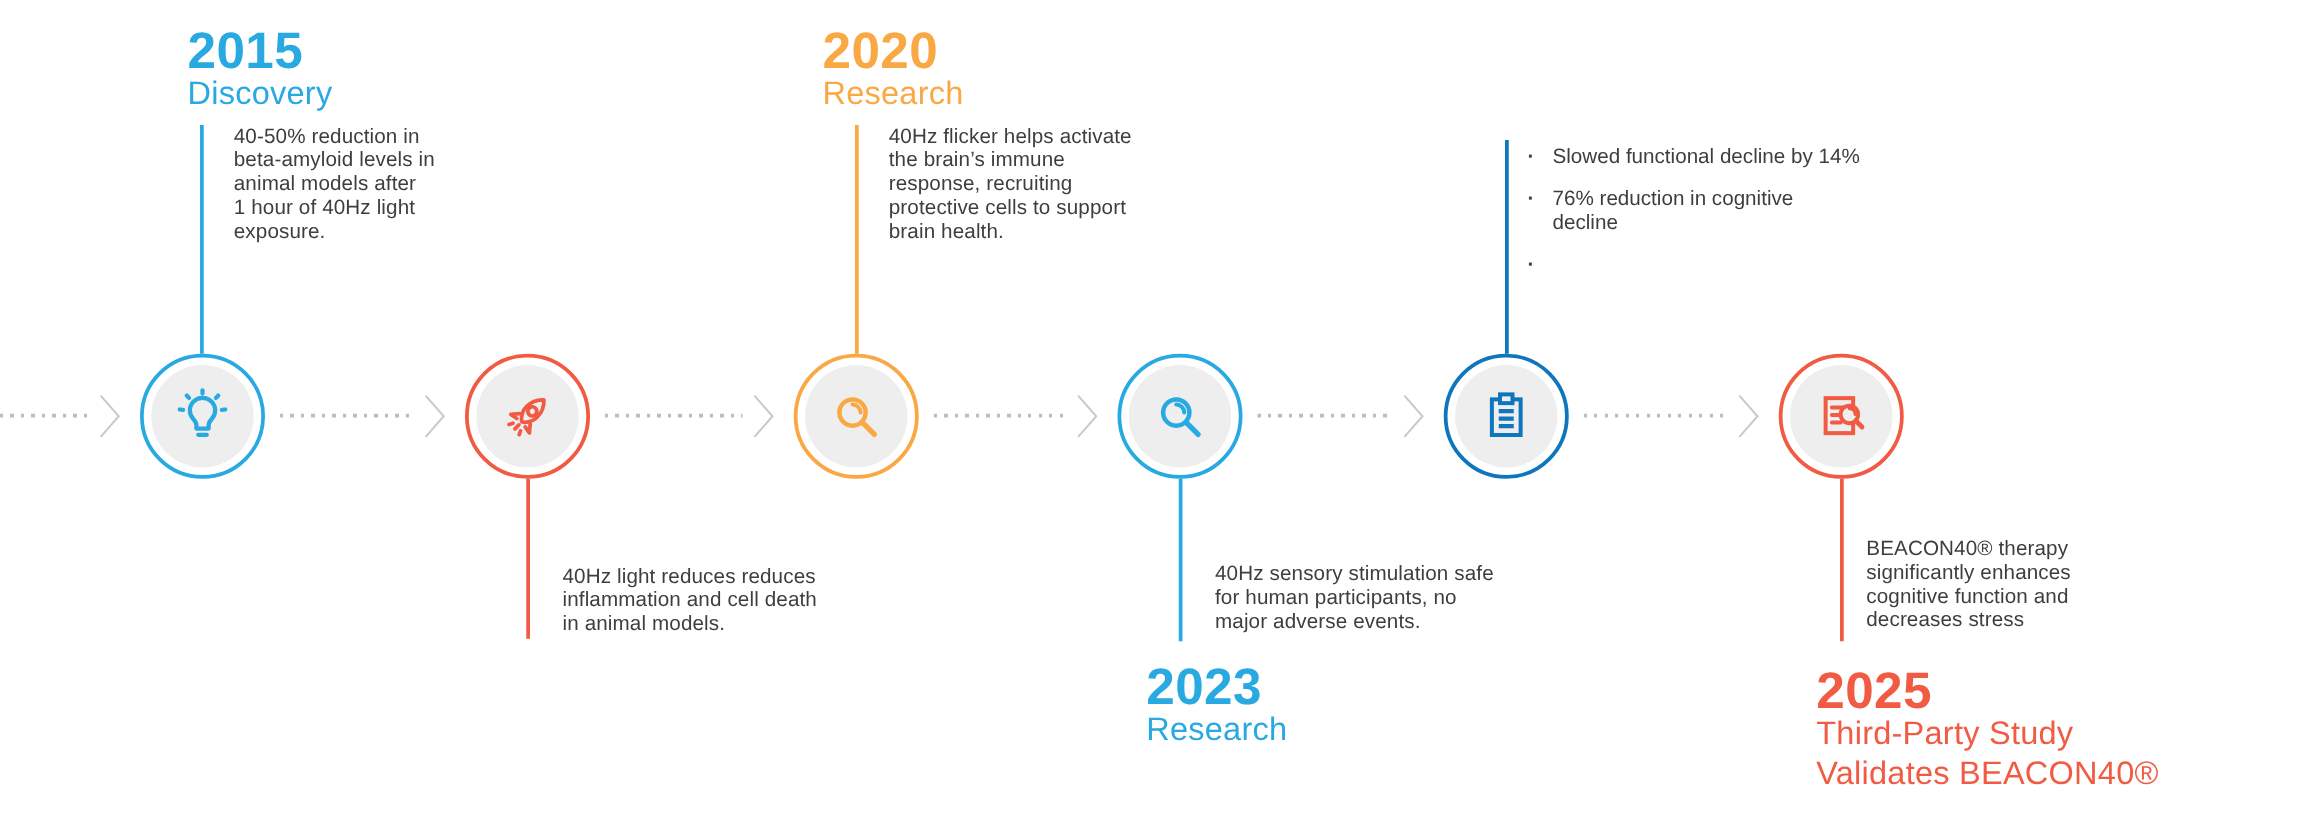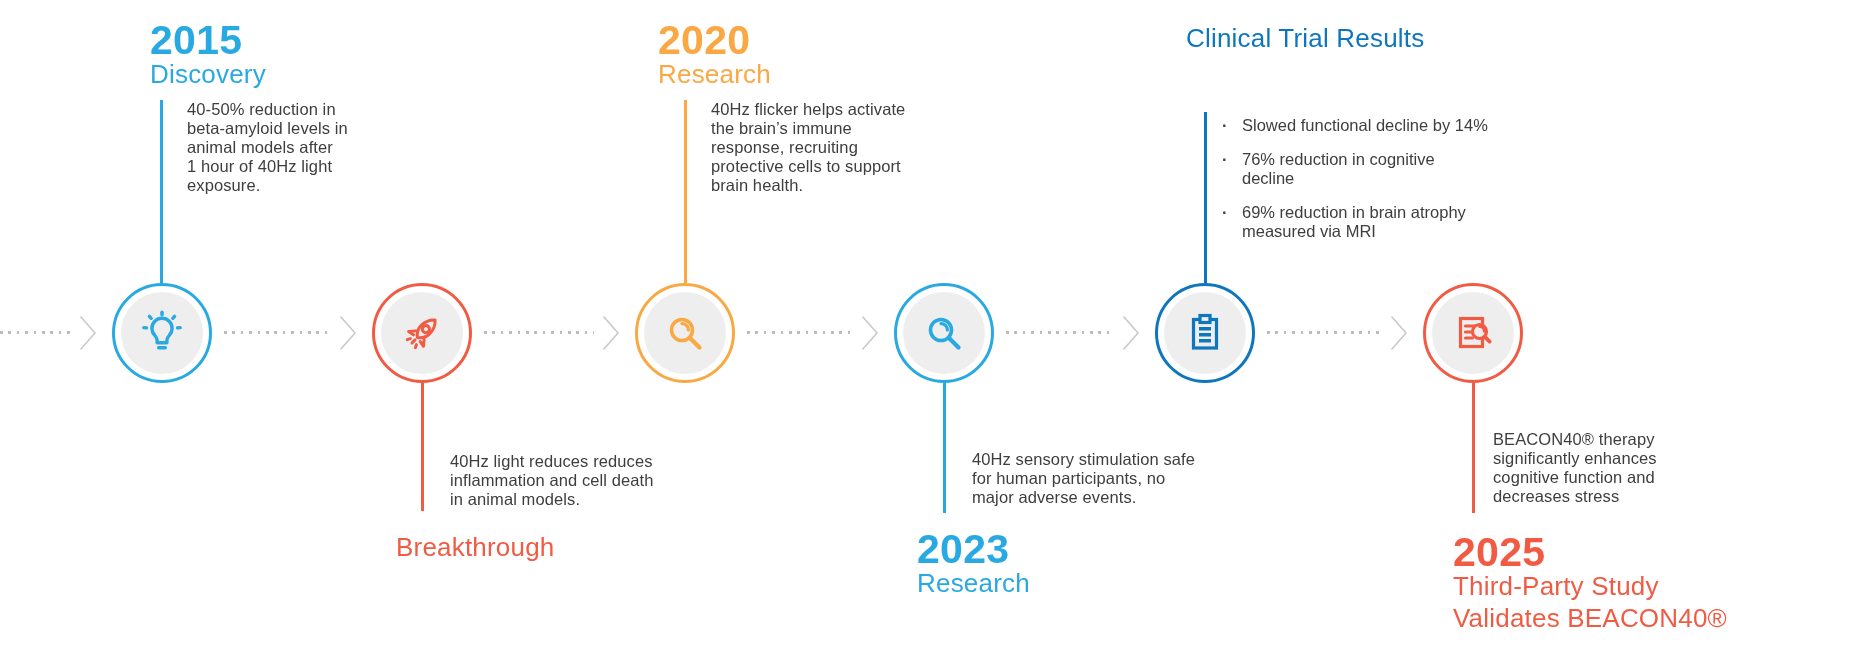--- a/index.html
+++ b/index.html
@@ -114,21 +114,20 @@
         </svg>
       </div>
     </div>
     <div class="vline" style="left:421px;top:383px;height:128px"></div>
     <div class="body" style="left:450px;top:452px">
         <div>40Hz light reduces reduces</div>
         <div>inflammation and cell death</div>
         <div>in animal models.</div>
       </div>
     <div class="head" style="left:396px;top:531px">
-      <div class="subtitle">Breakthrough</div>
     </div>
   </div>
 
   <div style="--c: #F9A843;">
     <div class="head" style="left:658px;top:22px">
       <div class="year">2020</div>
       <div class="subtitle">Research</div>
     </div>
     <div class="vline" style="left:684px;top:100px;height:183px"></div>
     <div class="body" style="left:711px;top:100px">
@@ -170,43 +169,38 @@
         <div>major adverse events.</div>
       </div>
     <div class="head" style="left:917px;top:531px">
       <div class="year">2023</div>
       <div class="subtitle">Research</div>
     </div>
   </div>
 
   <div style="--c: #0E76BD;">
     <div class="head" style="left:1186px;top:22px">
-      <div class="subtitle">Clinical Trial Results</div>
     </div>
     <div class="vline" style="left:1204px;top:112px;height:171px"></div>
     <div class="bullets" style="left:1222px;top:116px">
         <div class="bullet-item">
           <span class="bullet-dot">·</span>
           <div class="bullet-text">
             <div>Slowed functional decline by 14%</div>
           </div>
         </div>
         <div class="bullet-item">
           <span class="bullet-dot">·</span>
           <div class="bullet-text">
             <div>76% reduction in cognitive</div>
             <div>decline</div>
           </div>
         </div>
         <div class="bullet-item">
           <span class="bullet-dot">·</span>
-          <div class="bullet-text">
-            <div>69% reduction in brain atrophy</div>
-            <div>measured via MRI</div>
-          </div>
         </div>
       </div>
     <div class="ring" style="left:1155px;top:283px">
       <div class="disc">
         <svg width="48" height="48" viewBox="0 0 48 48">
           <g fill="none" stroke="currentColor" stroke-width="3.2">
             <rect x="12.5" y="10.5" width="23" height="28.5"></rect>
             <rect x="19" y="6.5" width="10" height="7" fill="#eeeeee"></rect>
             <path d="M18 19.8h12M18 25.8h12M18 31.8h12" stroke-width="3.4"></path>
           </g>

